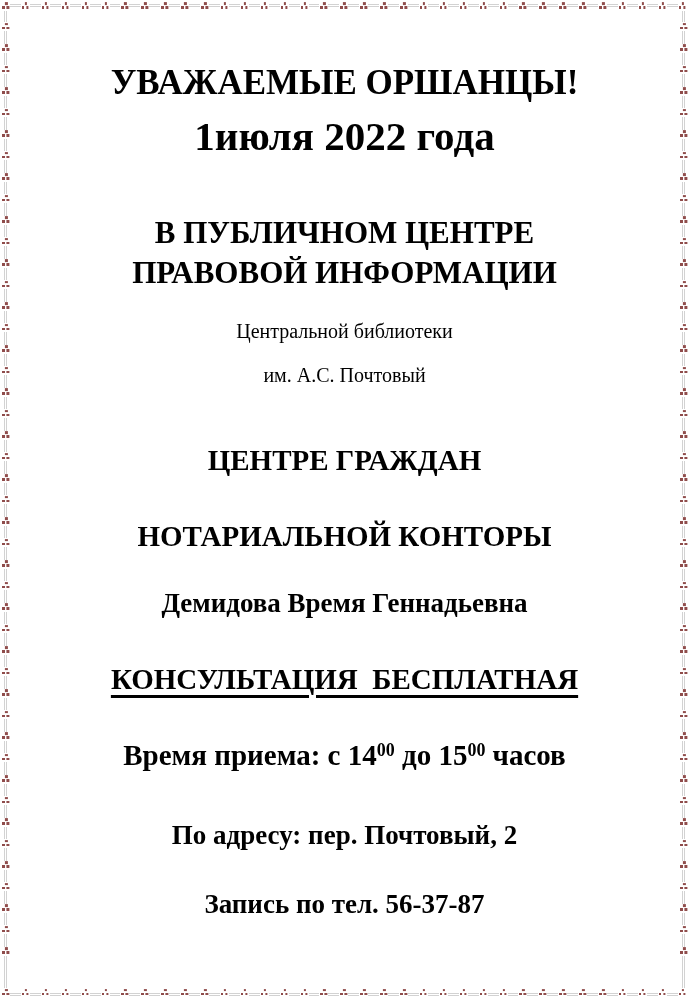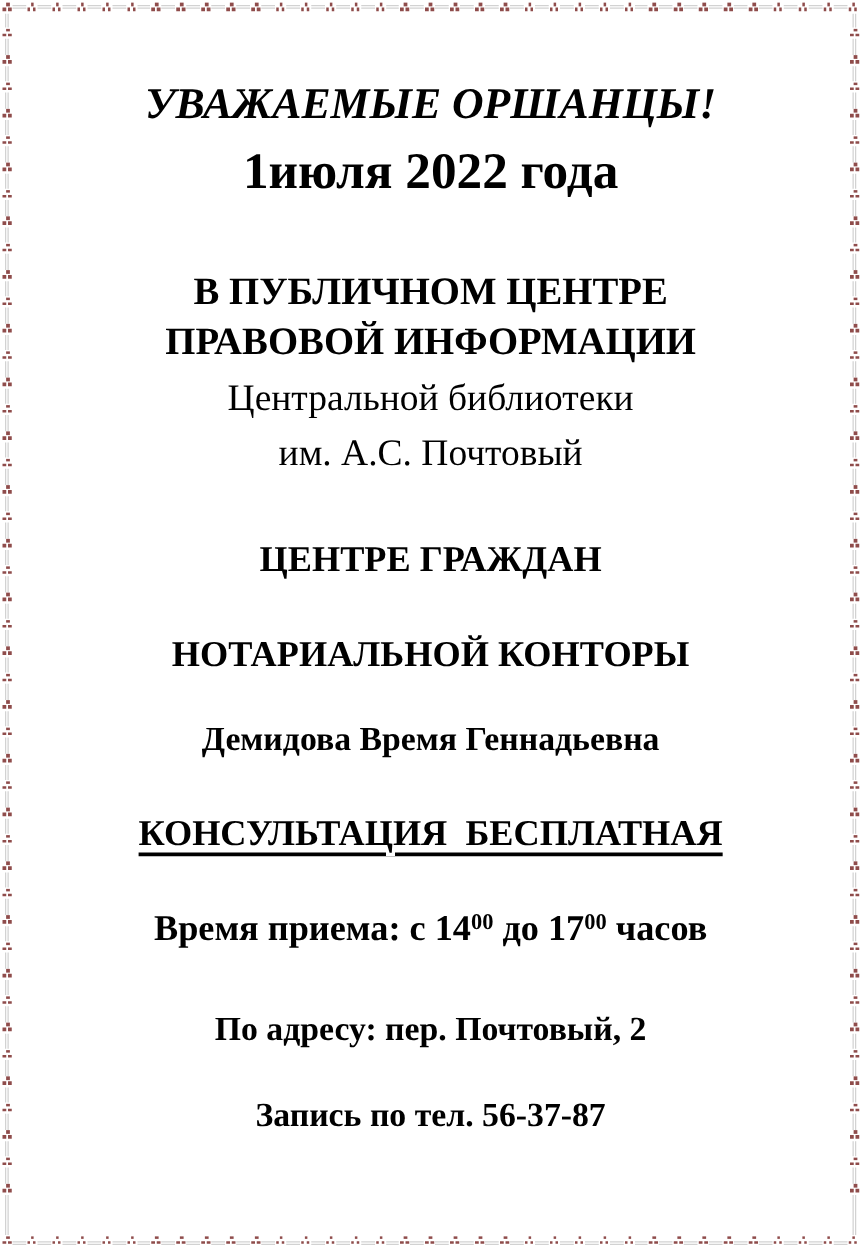--- a/index.html
+++ b/index.html
@@ -35,24 +35,24 @@
     box-shadow:4.4px 0 0 var(--dot-color), 2.9px -3.9px 0 var(--dot-color);
   }
   
   .content{
     position:absolute;inset:10px;
     padding:52px 34px 0;
     text-align:center;
     line-height:1.2;
   }
   .content div{font-weight:bold;}
-  .title-line{font-size:35px;font-style:italic;}
+  .title-line{font-size:35px;}
   .date-line{font-size:41px;margin-top:8px;}
   .venue-block{font-size:31px;line-height:40px;margin-top:52px;}
-  .library-block{font-weight:normal;font-size:30px;line-height:44px;margin-top:4px;}
+  .library-block{font-weight:normal;font-size:20px;line-height:44px;margin-top:16px;}
   .library-block span{font-weight:normal;}
   .event-block{font-size:29px;line-height:38px;margin-top:44px;}
   .name-line{font-size:27px;margin-top:32px;}
   .consult-line{
     font-size:29px;margin-top:42px;white-space:pre;
     text-decoration:underline;
     text-decoration-thickness:3px;
     text-underline-offset:6px;
   }
   .schedule-line{font-size:29px;margin-top:42px;}
@@ -246,20 +246,20 @@
     <div class="event-block">
       <span>ЦЕНТРЕ ГРАЖДАН</span><br>
       <br>
       <span>НОТАРИАЛЬНОЙ КОНТОРЫ</span><br>
     </div>
 
     <div class="name-line">Демидова Время Геннадьевна</div>
 
     <div class="consult-line">КОНСУЛЬТАЦИЯ  БЕСПЛАТНАЯ</div>
 
-    <div class="schedule-line"><span>Время приема: с 14</span><sup>00</sup><span> до 17</span><sup>00</sup><span> часов</span></div>
+    <div class="schedule-line"><span>Время приема: с 14</span><sup>00</sup><span> до 15</span><sup>00</sup><span> часов</span></div>
 
     <div class="address-line">По адресу: пер. Почтовый, 2</div>
 
     <div class="phone-line">Запись по тел. 56-37-87</div>
 
   </div>
 </div>
 
 </body></html>

